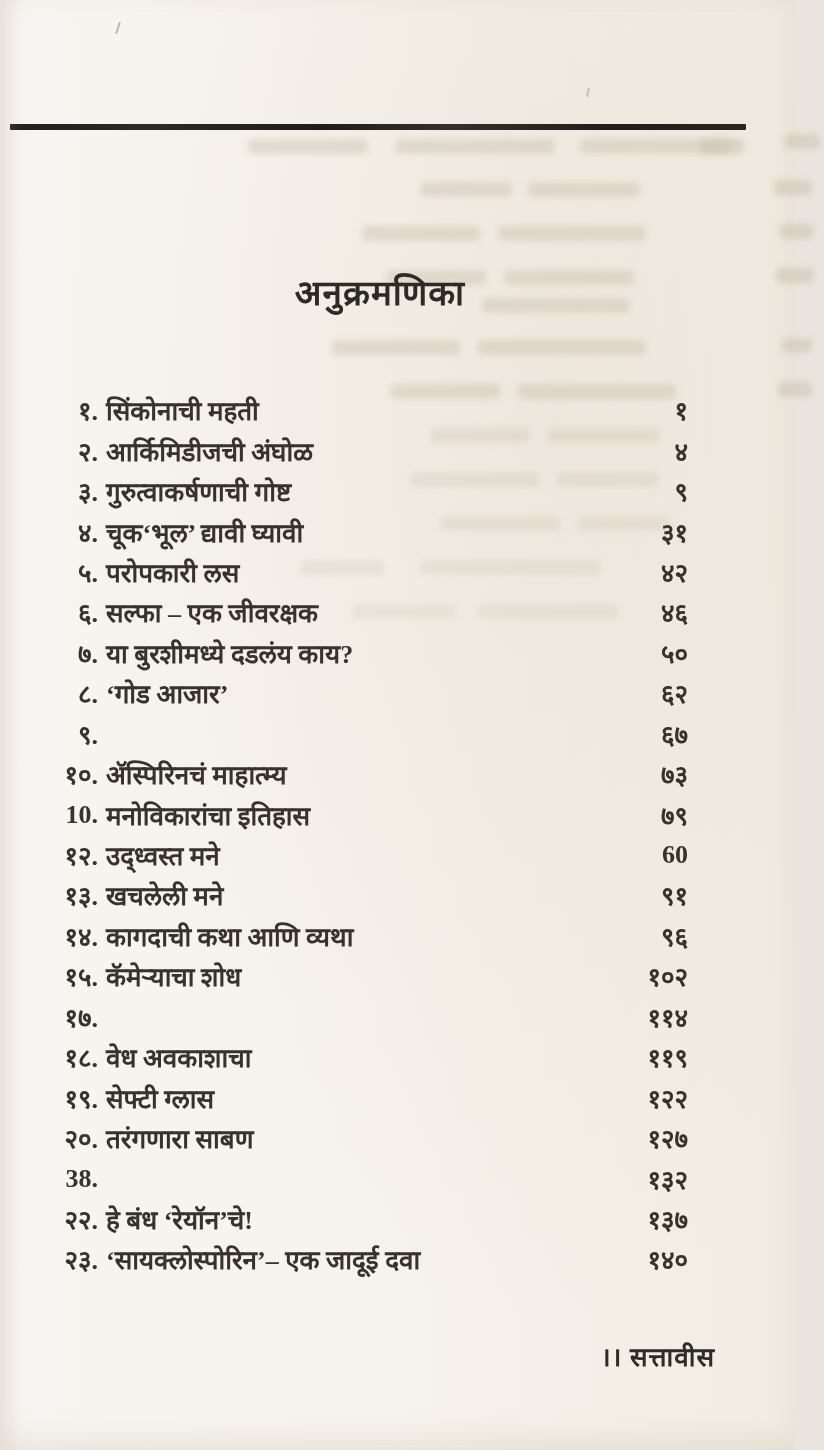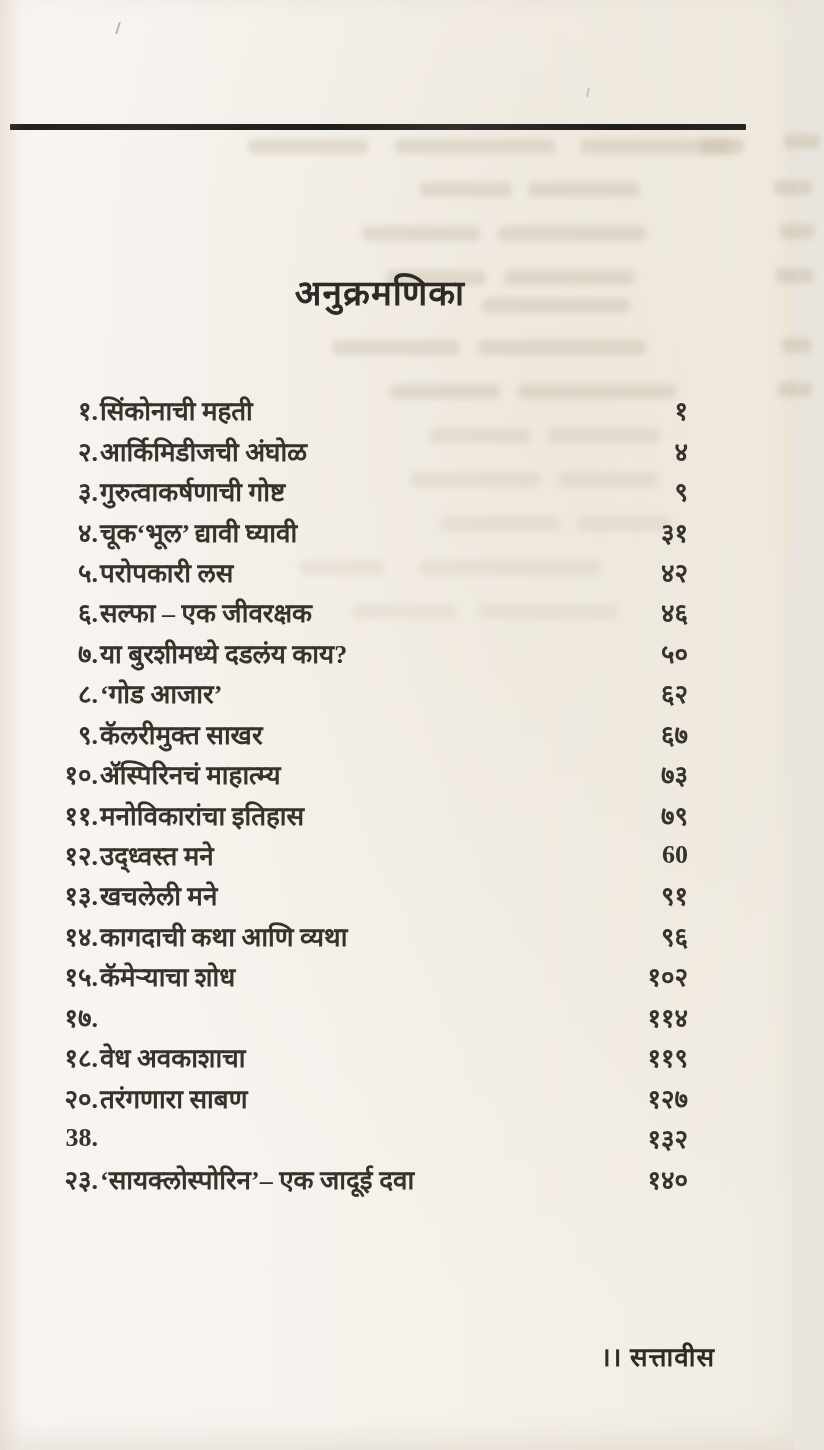--- a/index.html
+++ b/index.html
@@ -43,21 +43,21 @@
     font-size:35px;font-weight:bold;color:#2e2b26;letter-spacing:1px;
   }
   .toc{
     position:absolute;left:40px;top:390px;right:106px;
   }
   .toc-row{
     display:flex;align-items:center;height:40.45px;
     font-size:26px;font-weight:600;color:#37332c;
   }
   .toc-num{flex:0 0 58px;text-align:right;}
-  .toc-title{margin-left:2px;white-space:nowrap;}
+  .toc-title{margin-left:8px;white-space:nowrap;}
   .toc-page{margin-left:auto;text-align:right;}
   .footer{
     position:absolute;right:79px;top:1338px;
     font-size:26px;font-weight:bold;color:#2f2c27;letter-spacing:1px;text-align:center;
   }
 </style>
 </head>
 <body>
 
 <div class="page">
@@ -151,30 +151,29 @@
       <span class="toc-title">या बुरशीमध्ये दडलंय काय?</span>
       <span class="toc-page">५०</span>
     </div>
       <div class="toc-row">
       <span class="toc-num">८.</span>
       <span class="toc-title">‘गोड आजार’</span>
       <span class="toc-page">६२</span>
     </div>
       <div class="toc-row">
       <span class="toc-num">९.</span>
-      <span class="toc-title">कॅलरीमुक्त साखर</span>
       <span class="toc-page">६७</span>
     </div>
       <div class="toc-row">
       <span class="toc-num">१०.</span>
       <span class="toc-title">ॲस्पिरिनचं माहात्म्य</span>
       <span class="toc-page">७३</span>
     </div>
       <div class="toc-row">
-      <span class="toc-num">११.</span>
+      <span class="toc-num">10.</span>
       <span class="toc-title">मनोविकारांचा इतिहास</span>
       <span class="toc-page">७९</span>
     </div>
       <div class="toc-row">
       <span class="toc-num">१२.</span>
       <span class="toc-title">उद्ध्वस्त मने</span>
       <span class="toc-page">60</span>
     </div>
       <div class="toc-row">
       <span class="toc-num">१३.</span>
@@ -194,29 +193,39 @@
       <div class="toc-row">
       <span class="toc-num">१७.</span>
       <span class="toc-page">११४</span>
     </div>
       <div class="toc-row">
       <span class="toc-num">१८.</span>
       <span class="toc-title">वेध अवकाशाचा</span>
       <span class="toc-page">११९</span>
     </div>
       <div class="toc-row">
+      <span class="toc-num">१९.</span>
+      <span class="toc-title">सेफ्टी ग्लास</span>
+      <span class="toc-page">१२२</span>
+    </div>
+      <div class="toc-row">
       <span class="toc-num">२०.</span>
       <span class="toc-title">तरंगणारा साबण</span>
       <span class="toc-page">१२७</span>
     </div>
       <div class="toc-row">
       <span class="toc-num">38.</span>
       <span class="toc-page">१३२</span>
     </div>
       <div class="toc-row">
+      <span class="toc-num">२२.</span>
+      <span class="toc-title">हे बंध ‘रेयॉन’चे!</span>
+      <span class="toc-page">१३७</span>
+    </div>
+      <div class="toc-row">
       <span class="toc-num">२३.</span>
       <span class="toc-title">‘सायक्लोस्पोरिन’– एक जादूई दवा</span>
       <span class="toc-page">१४०</span>
     </div>
     </div>
 
   <div class="footer">।। सत्तावीस</div>
 
 </div>
 

